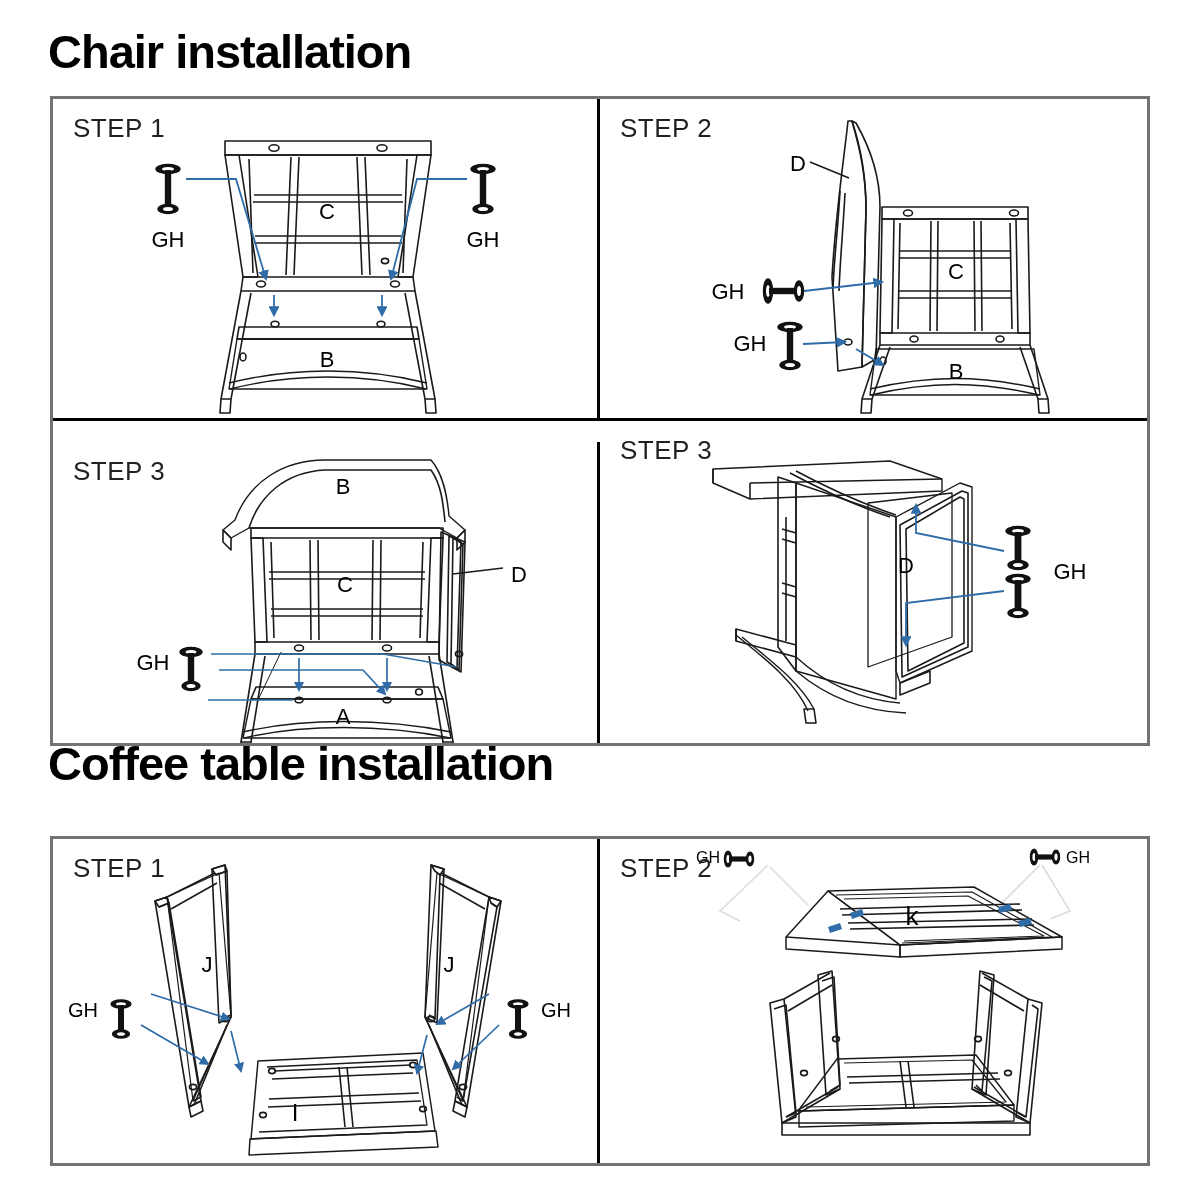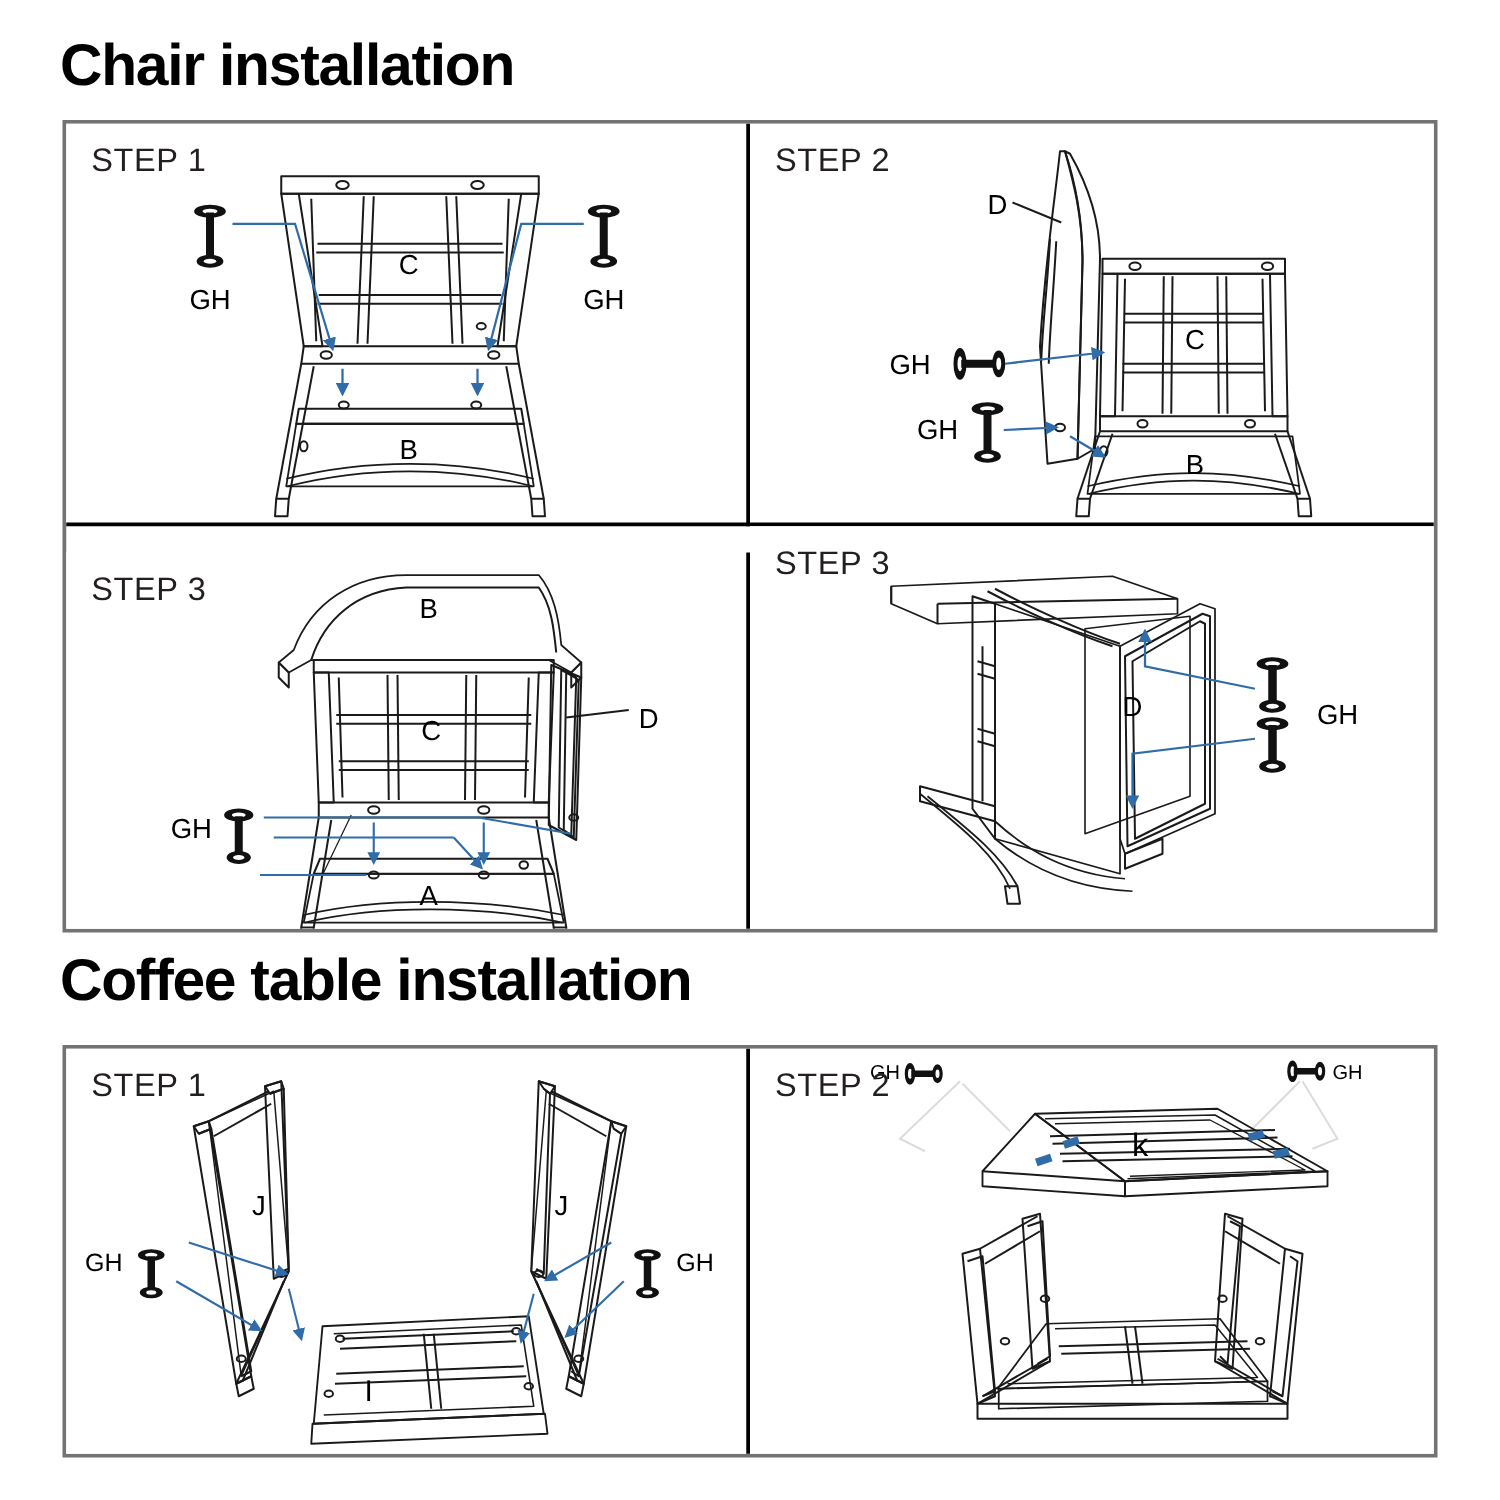--- a/index.html
+++ b/index.html
@@ -24,21 +24,21 @@
     position: absolute;
     font-family: "Liberation Sans", sans-serif;
     font-weight: bold;
     font-size: 47px;
     letter-spacing: -1px;
     color: #000000;
     white-space: nowrap;
     line-height: 1;
   }
   #chair-title { left: 48px; top: 28px; }
-  #coffee-title { left: 48px; top: 740px; margin-top: 20px; }
+  #coffee-title { left: 48px; top: 740px; }
 
   .grid {
     position: absolute;
     box-sizing: border-box;
     border: 3px solid #737373;
     display: grid;
   }
   #chair-grid {
     left: 50px;
     top: 96px;

